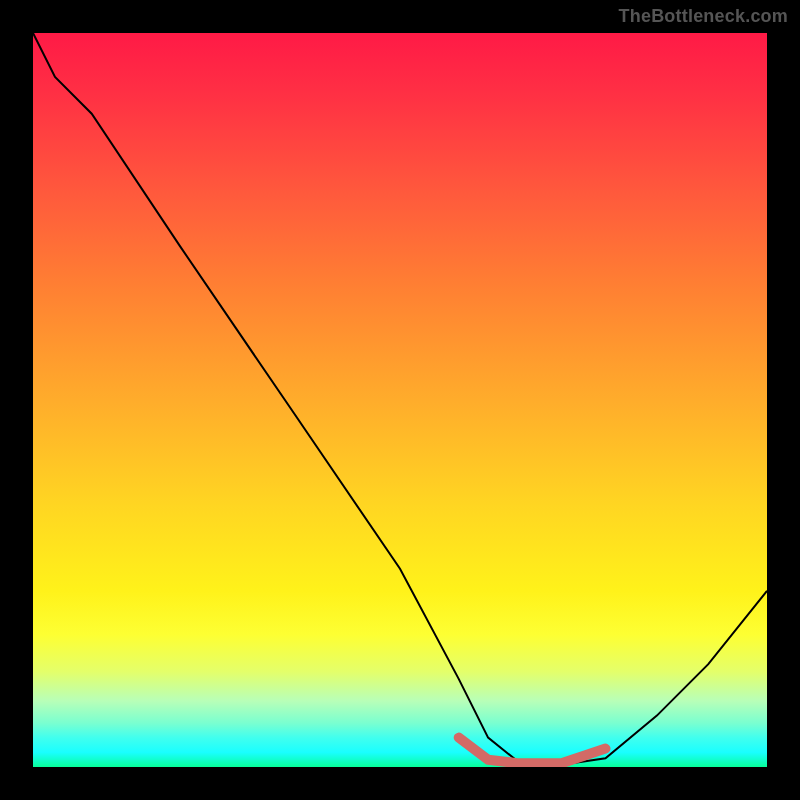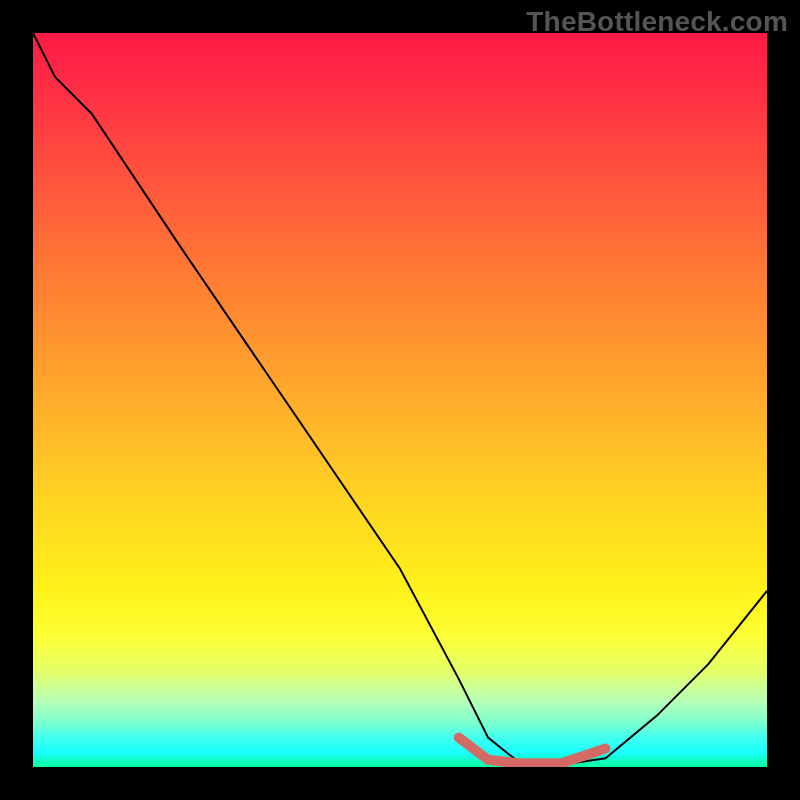--- a/index.html
+++ b/index.html
@@ -8,21 +8,21 @@
     position: relative;
     width: 800px;
     height: 800px;
     background: #000;
   }
   .watermark {
     position: absolute;
     top: 6px;
     right: 12px;
     font-family: Arial, Helvetica, sans-serif;
-    font-size: 28px;
+    font-size: 18px;
     font-weight: bold;
     color: #555;
     letter-spacing: 0.2px;
     z-index: 10;
   }
   .plot {
     position: absolute;
     left: 33px;
     top: 33px;
     width: 734px;

